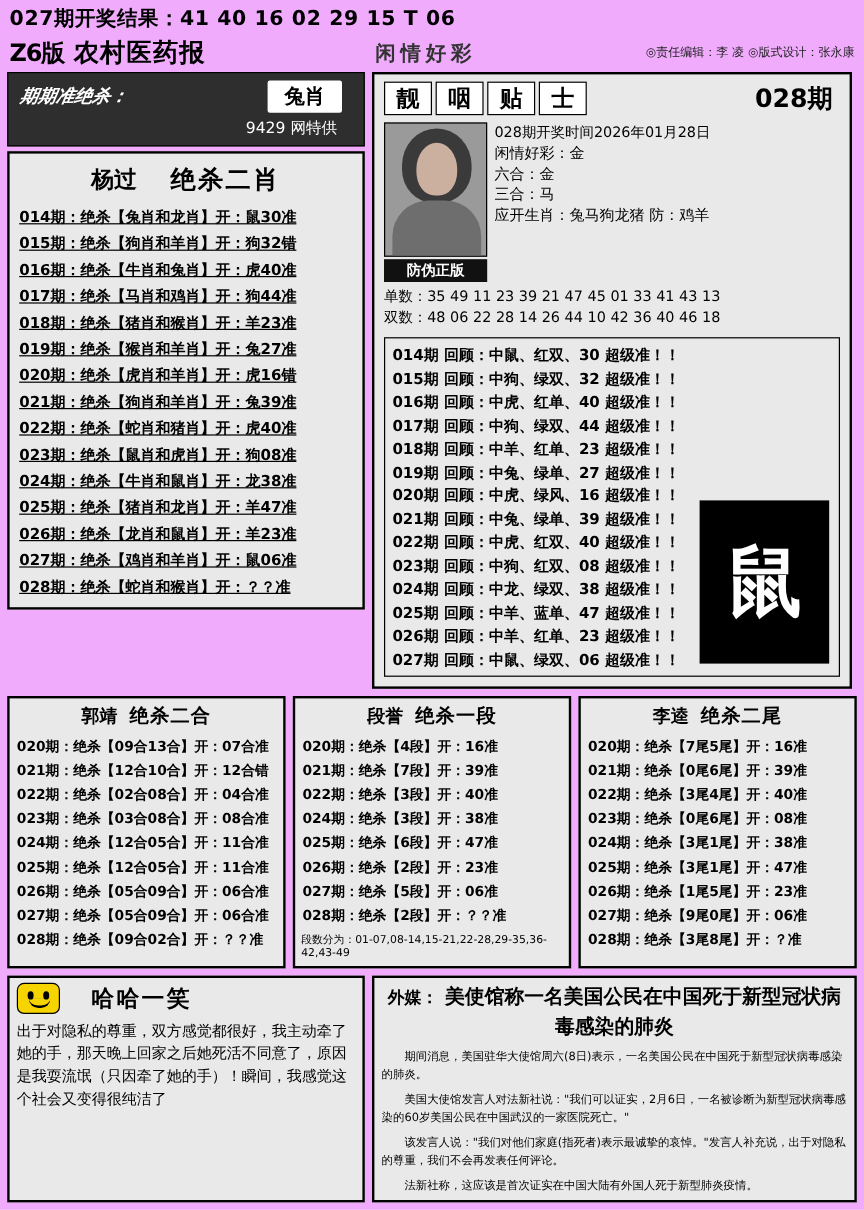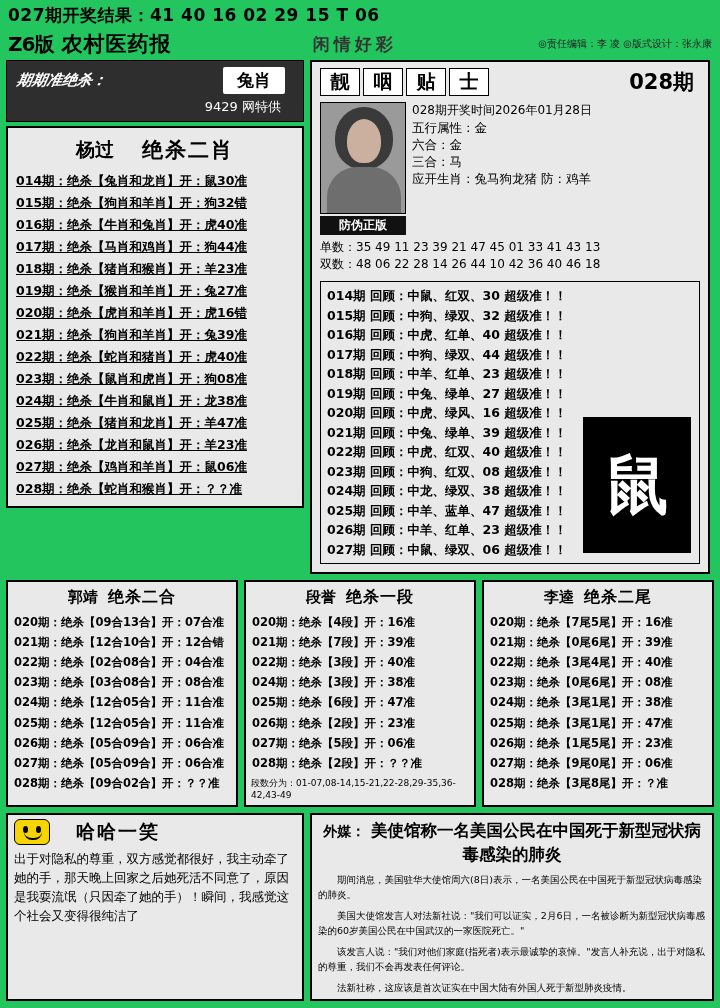--- a/index.html
+++ b/index.html
@@ -5,21 +5,21 @@
   * { box-sizing: border-box; }
   html, body { margin:0; padding:0; }
   body {
     width: 720px; height: 1008px;
     background: #ffffff;
     font-family: "DejaVu Sans", "Liberation Sans", sans-serif;
     color: #000;
     position: relative;
     overflow: hidden;
   }
-  .page { width:720px; height:1008px; position:relative; background:#22c55e; padding:0; }
+  .page { width:720px; height:1008px; position:relative; background:#f0abfc; padding:0; }
 
   
   .topbar {
     height: 30px; display:flex; align-items:center;
     padding: 0 8px; font-weight:bold; font-size:17px;
     letter-spacing:0.5px;
     color:#000;
   }
 
   
@@ -248,21 +248,21 @@
             <div class="photo">
               <div class="bg"></div>
               <div class="hair"></div>
               <div class="face"></div>
               <div class="body"></div>
             </div>
             <div class="anti">防伪正版</div>
           </div>
           <div class="rinfo-txt">
             <div class="l1">028期开奖时间2026年01月28日</div>
-            <div>五行属性：金</div>
+            <div>闲情好彩：金</div>
             <div>六合：金</div>
             <div>三合：马</div>
             <div>应开生肖：兔马狗龙猪  防：鸡羊</div>
           </div>
         </div>
 
         <div class="nums-block">
           <div>单数：35 49 11 23 39 21 47 45 01 33 41 43 13</div>
           <div>双数：48 06 22 28 14 26 44 10 42 36 40 46 18</div>
         </div>

